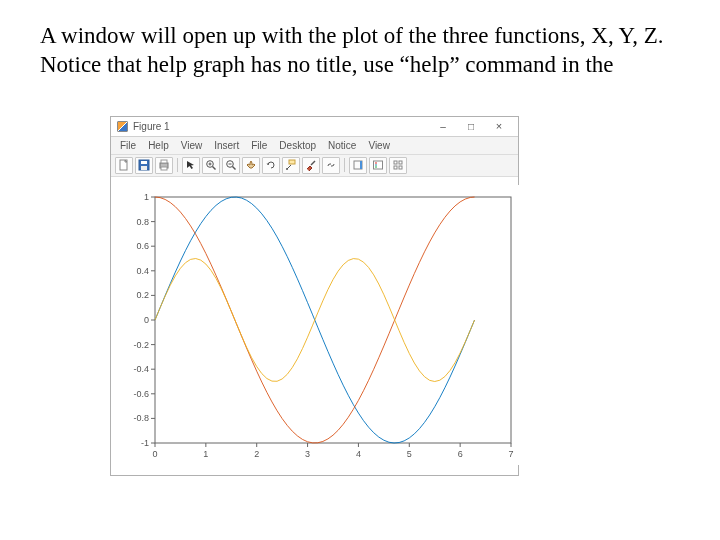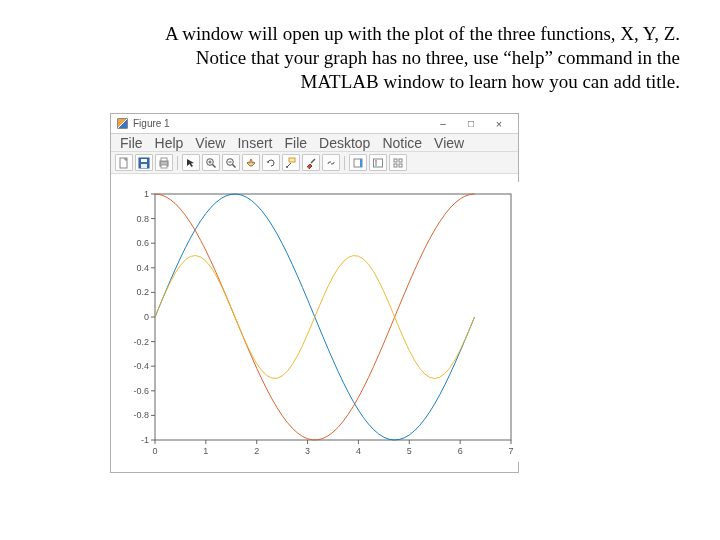--- a/index.html
+++ b/index.html
@@ -8,24 +8,23 @@
     height: 540px;
     background: #fff;
     font-family: "Times New Roman", Times, serif;
     color: #000;
     position: relative;
   }
   .page {
     padding: 22px 40px 0 40px;
   }
   .desc {
-    font-size: 19px;
+    font-size: 23px;
     line-height: 1.25;
-    margin-bottom: 20px;
-    text-align: right;
+    margin-bottom: 36px;
   }
   .figwin {
     width: 409px;
     margin-left: 70px;
     border: 1px solid #b0b0b0;
     background: #f0f0f0;
     font-family: "Segoe UI", Tahoma, Arial, sans-serif;
     font-size: 10px;
     color: #444;
   }
@@ -56,21 +55,21 @@
     color:#555; font-size:10px; margin-left:2px;
   }
   .win-btn.close { font-size:11px; }
   
   .menubar {
     display:flex; align-items:center;
     height:18px; background:#f4f4f4;
     border-bottom:1px solid #dcdcdc;
     padding:0 4px; gap:2px;
   }
-  .menu-item { padding:1px 5px; color:#555; font-size:14px; }
+  .menu-item { padding:1px 5px; color:#555; font-size:10px; }
   
   .toolbar {
     display:flex; align-items:center;
     height:22px; background:#f4f4f4;
     border-bottom:1px solid #dcdcdc;
     padding:0 4px; gap:2px;
   }
   .tbtn {
     width:18px; height:17px;
     border:1px solid #c8c8c8; background:#fcfcfc;
@@ -88,22 +87,21 @@
   svg.plot { display:block; background:#fff; }
   .tick-label { font: 9px Arial, sans-serif; fill:#555; }
   .curve { fill:none; stroke-width:0.9; }
 </style>
 </head>
 <body>
 
 <div class="page">
   <p class="desc">
     <span>A window will open up with the plot of the three functions, X, Y, Z.</span><br>
-    <span>Notice that your graph has no three, use “help” command in the</span><br>
-    <span>MATLAB window to learn how you can add title.</span>
+    <span>Notice that help graph has no title, use “help” command in the</span><br>
   </p>
 
   <div class="figwin">
 
     <div class="titlebar">
       <span class="app-icon"></span>
       <span class="title-text">Figure 1</span>
       <span class="win-spacer"></span>
       <span class="win-btn">–</span>
       <span class="win-btn">□</span>

